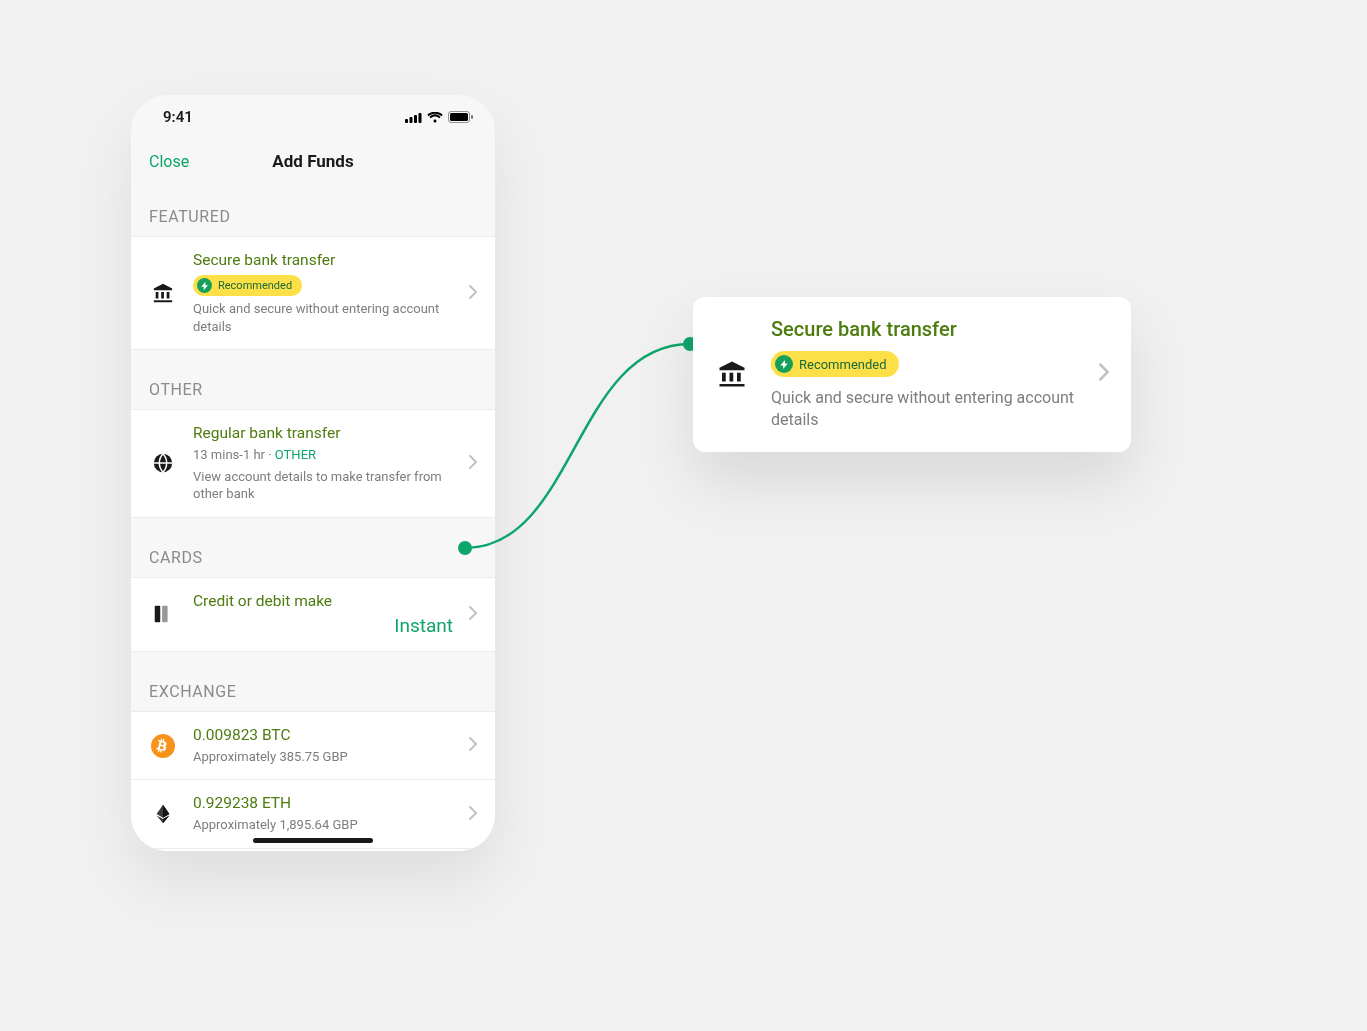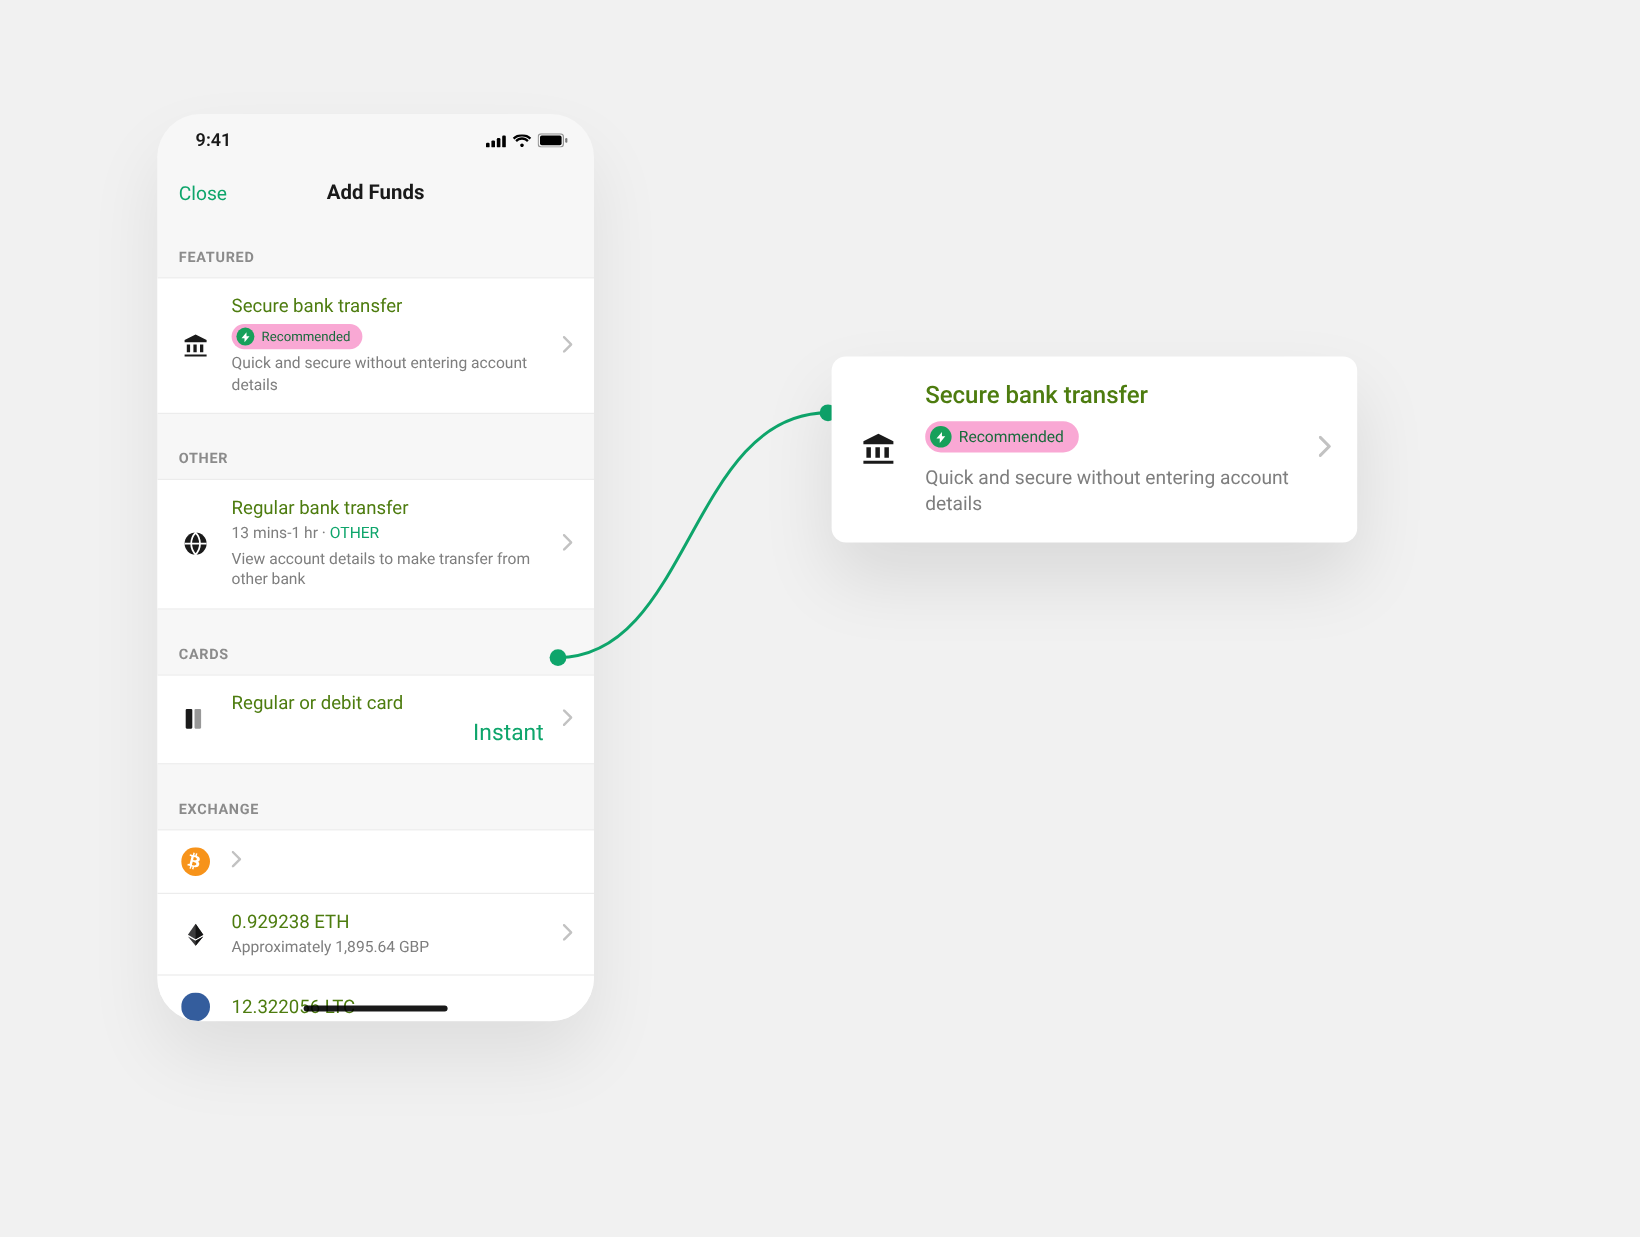--- a/index.html
+++ b/index.html
@@ -61,26 +61,25 @@
     left: 0; right: 0;
     text-align: center;
     font-size: 17px;
     font-weight: 700;
     pointer-events: none;
   }
 
   
   .list { flex: 1; overflow-y: hidden; position: relative; }
   .section-header {
-    font-size: 12px;
+    font-size: 16px;
     letter-spacing: 0.6px;
     color: #8b8b8b;
     padding: 30px 18px 10px;
     text-transform: uppercase;
-    font-weight: bold;
   }
   .section-header.first { padding-top: 24px; }
   .rows { background: #ffffff; border-top: 1px solid #ececec; border-bottom: 1px solid #ececec; }
   .row {
     display: flex;
     align-items: center;
     padding: 14px 18px;
     gap: 16px;
     cursor: pointer;
     border-bottom: 1px solid #ececec;
@@ -92,21 +91,21 @@
   .row-title { font-size: 15.5px; color:#4d7c0f; }
   .row-meta { font-size: 13px; color:#7e7e7e; margin-top:4px; line-height:1.35; }
   .row-meta .free { color:#0ea56b; }
   .row-sub  { font-size: 19px; color:#0ea56b; margin-top:4px;text-align:right; }
   .chevron { color:#c2c2c2; flex-shrink:0; }
 
   .badge {
     display: inline-flex;
     align-items: center;
     gap: 6px;
-    background: #f9a8d4;
+    background: #fde047;
     color: #186a3b;
     font-size: 11px;
     padding: 3px 10px 3px 4px;
     border-radius: 999px;
     margin-top: 6px;
   }
   .badge-dot {
     width: 15px; height: 15px; border-radius: 50%;
     background:#17a05a; display:flex; align-items:center; justify-content:center;
   }
@@ -240,40 +239,44 @@
       <div class="section-header">CARDS</div>
       <div class="rows">
         <div class="row">
           <span class="row-icon">
             <svg width="22" height="22" viewBox="0 0 24 24" fill="#1a1a1a">
                 <rect x="3" y="3" width="6" height="18" rx="1"></rect>
                 <rect x="11" y="3" width="6" height="18" rx="1" fill="#1a1a1a" opacity="0.45"></rect>
               </svg>
           </span>
           <div class="row-body">
-            <div class="row-title">Regular or debit card</div>
+            <div class="row-title">Credit or debit make</div>
             <div class="row-sub">Instant</div>
           </div>
           <span class="chevron">
             <svg width="8" height="14" viewBox="0 0 8 14" fill="none">
                 <path d="M1 1l6 6-6 6" stroke="currentColor" stroke-width="2" stroke-linecap="round"></path>
               </svg>
           </span>
         </div>
       </div>
 
       <div class="section-header">EXCHANGE</div>
       <div class="rows">
         <div class="row">
           <span class="row-icon">
             <svg width="24" height="24" viewBox="0 0 24 24">
                 <circle cx="12" cy="12" r="12" fill="#f7931a"></circle>
                 <path d="M15.5 10.2c.2-1.5-.9-2.3-2.5-2.9l.5-2-1.2-.3-.5 1.9-.9-.2.5-1.9-1.2-.3-.5 2-2.4-.6-.3 1.3s.9.2.9.2c.5.1.6.5.6.7l-1.4 5.5c-.1.2-.3.4-.6.3l-.9-.2-.6 1.4 2.4.6-.5 2 1.2.3.5-2 .9.2-.5 2 1.2.3.5-2c2 .4 3.6.2 4.2-1.6.5-1.5 0-2.3-1-2.8.8-.2 1.4-.8 1.6-1.9zm-2.9 4.1c-.4 1.5-2.9.7-3.7.5l.7-2.7c.8.2 3.4.6 3 2.2zm.4-4.2c-.3 1.3-2.4.6-3.1.5l.6-2.4c.7.2 2.9.5 2.5 1.9z" fill="#fff"></path>
               </svg>
           </span>
+          <div class="row-body">
+            <div class="row-title">0.009823 BTC</div>
+            <div class="row-meta">Approximately 385.75 GBP</div>
+          </div>
           <span class="chevron">
             <svg width="8" height="14" viewBox="0 0 8 14" fill="none">
                 <path d="M1 1l6 6-6 6" stroke="currentColor" stroke-width="2" stroke-linecap="round"></path>
               </svg>
           </span>
         </div>
         <div class="row">
           <span class="row-icon">
             <svg width="22" height="22" viewBox="0 0 24 24">
                 <path d="M12 2 5 12l7 4 7-4-7-10z" fill="#3c3c3d"></path>

